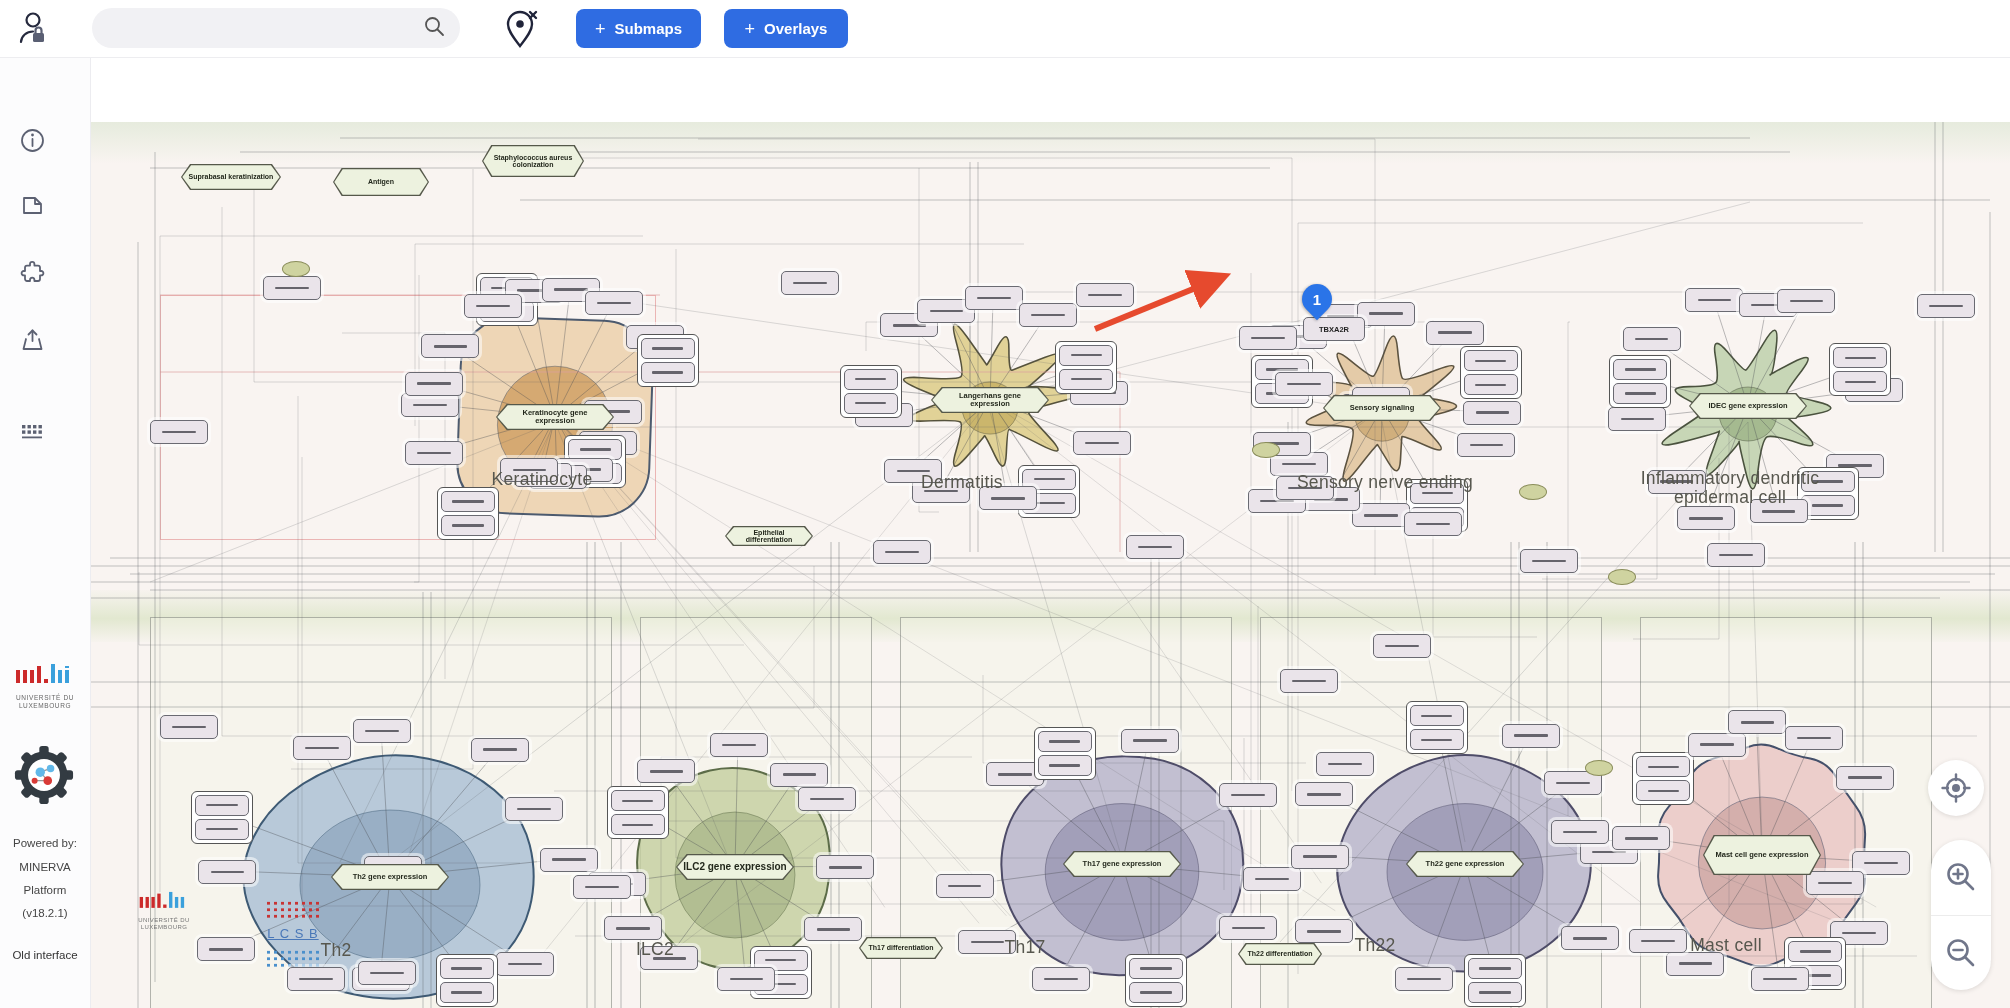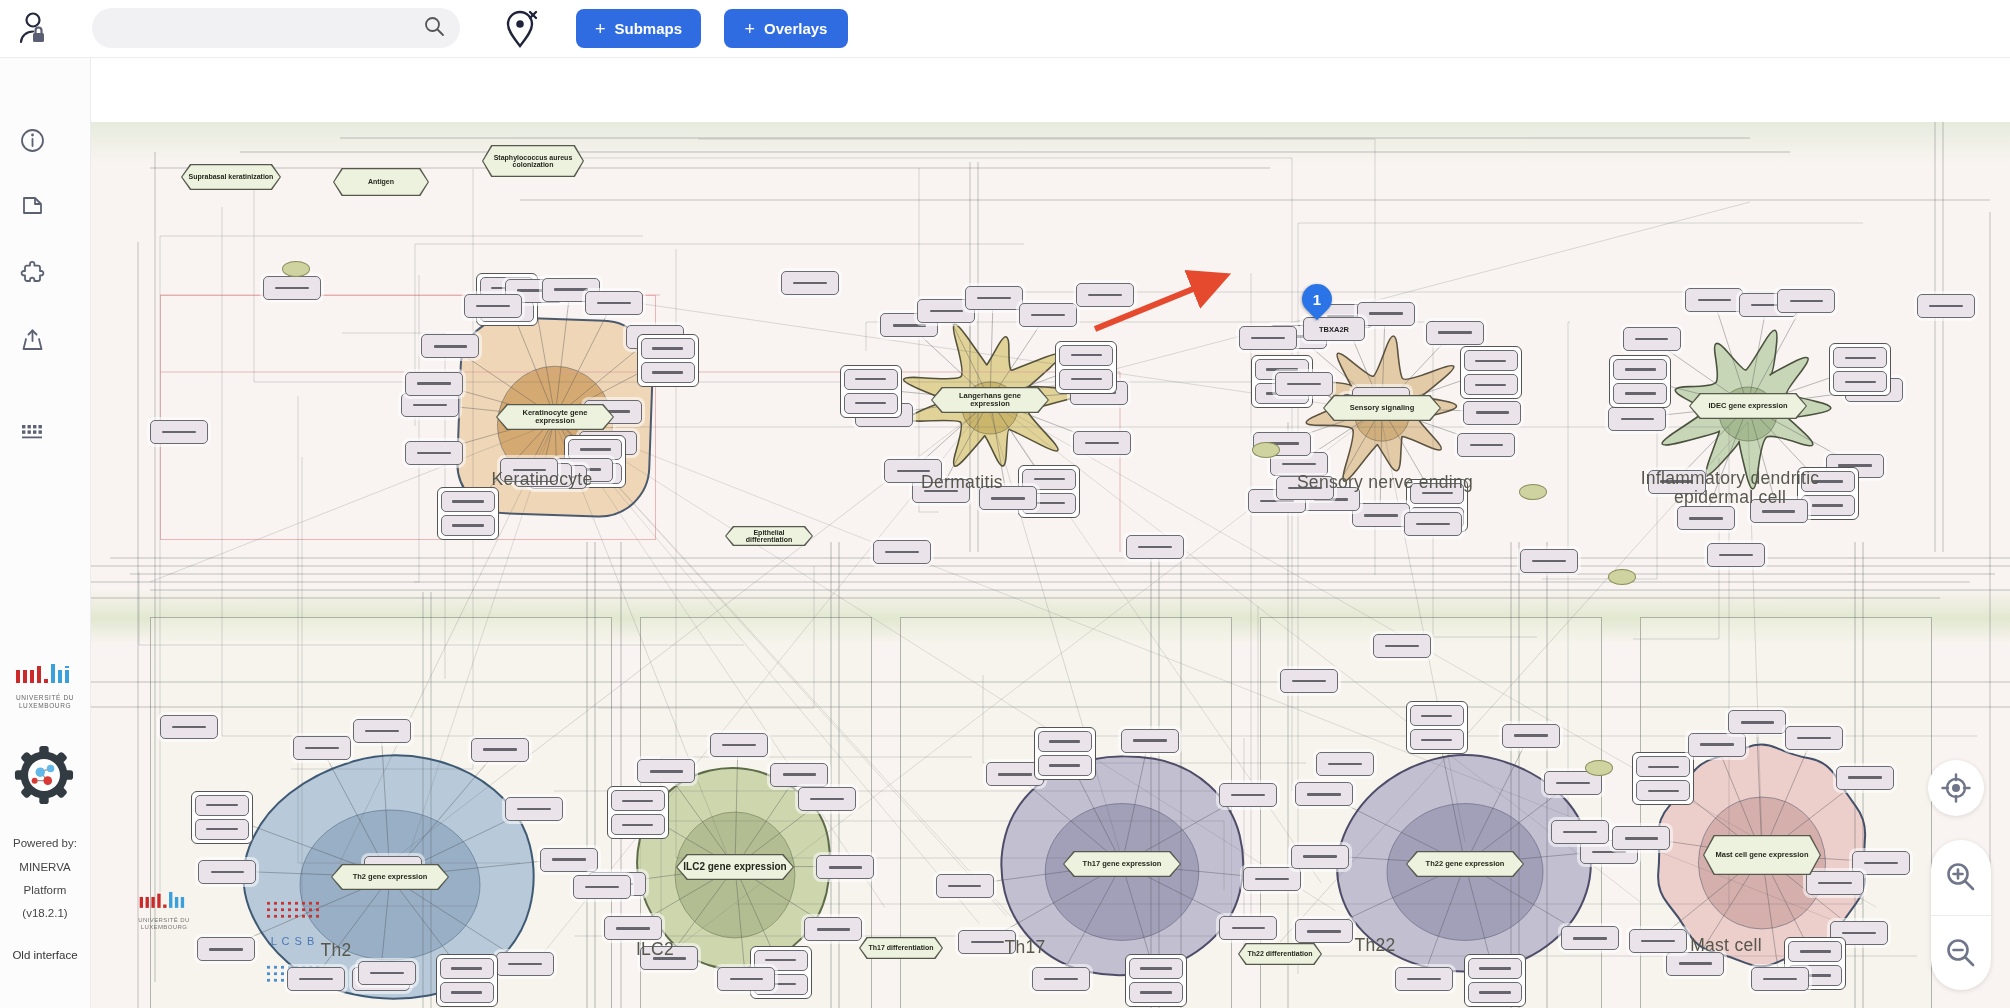--- a/index.html
+++ b/index.html
@@ -52,21 +52,21 @@
   .hexw{position:absolute;transform:translate(-50%,-50%);z-index:5;}
   .hexw .ho{position:absolute;inset:0;background:#55584a;clip-path:polygon(9% 0,91% 0,100% 50%,91% 100%,9% 100%,0 50%);}
   .hexw .hi{position:absolute;inset:1.3px;background:#edf2df;clip-path:polygon(9% 0,91% 0,100% 50%,91% 100%,9% 100%,0 50%);
         display:flex;align-items:center;justify-content:center;text-align:center;color:#23281c;line-height:1.05;padding:0 6px;}
   .cell-label{position:absolute;transform:translate(-50%,-50%);z-index:6;color:#57574e;font-size:17.5px;letter-spacing:.3px;
         text-align:center;line-height:19px;white-space:pre;}
   .olive{position:absolute;width:26px;height:14px;border-radius:50%;background:#cfd3a0;border:1px solid #8a8d5a;z-index:4;}
   .wm-lcsb{position:absolute;left:175px;top:778px;width:56px;z-index:3;text-align:center;}
   .dots{height:18px;background-image:radial-gradient(#c83434 1.7px,transparent 2px);background-size:7px 6.5px;}
   .dots.blue{background-image:radial-gradient(#4a90cc 1.7px,transparent 2px);}
-  .wm-lcsb .t{font-size:11px;color:#4a78b8;letter-spacing:1px;margin:17px 0;}
+  .wm-lcsb .t{font-size:13px;color:#4a78b8;letter-spacing:1px;margin:8px 0;text-decoration:underline;}
   .wm-unilu{position:absolute;left:42px;top:769px;width:64px;z-index:3;text-align:center;}
   .wm-unilu .txt{font-size:6px;color:#777;letter-spacing:.4px;line-height:7px;}
   
   .pin{position:absolute;left:1212px;top:162px;width:30px;height:30px;background:#2a74e8;border-radius:50% 50% 0 50%;
        transform:rotate(45deg);z-index:8;box-shadow:0 1px 3px rgba(0,0,0,.3);}
   .pin span{position:absolute;inset:0;transform:rotate(-45deg);display:flex;align-items:center;justify-content:center;
        color:#fff;font-weight:700;font-size:15px;}
   #arrow-svg{position:absolute;left:0;top:0;z-index:9;pointer-events:none;}
   .ctx{position:absolute;left:1122px;top:70px;width:206px;height:96px;background:#fff;border-radius:10px;z-index:10;
        box-shadow:0 4px 16px rgba(0,0,0,.18);padding:17px 20px 0;box-sizing:border-box;font-size:15px;color:#141416;}

